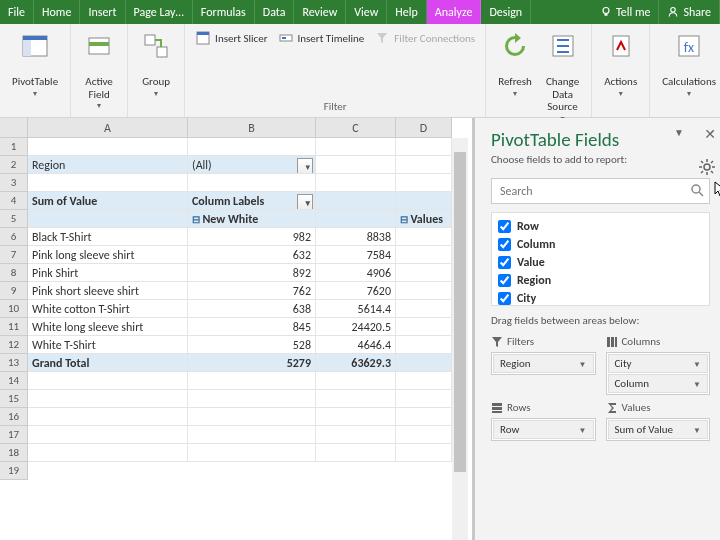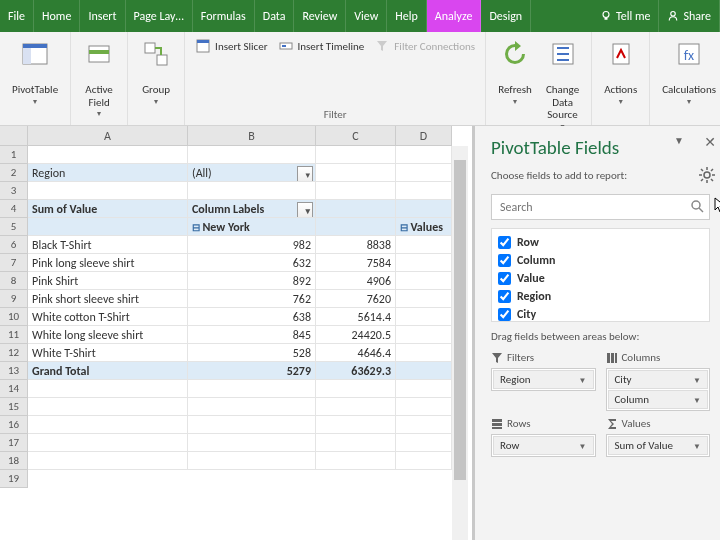--- a/index.html
+++ b/index.html
@@ -1,17 +1,17 @@
 <!DOCTYPE html>
 <html><head>
 <meta charset="utf-8">
 <style>
 *{box-sizing:border-box;margin:0;padding:0;font-family:'Segoe UI',Calibri,sans-serif}
 body{width:720px;height:540px;overflow:hidden;background:#fff;font-size:12px;color:#333}
-.menubar{display:flex;background:#2e7d32;height:32px;align-items:stretch}
+.menubar{display:flex;background:#2e7d32;height:24px;align-items:stretch}
 .menubar .tab{padding:3px 8px;color:#fff;font-size:12px;border-right:1px solid rgba(255,255,255,.15);display:flex;align-items:center;cursor:pointer}
 .menubar .tab.active{background:#d946ef}
 .menubar .tab.sp{margin-left:auto}
 .menubar .tab svg{margin-right:4px}
 .ribbon{height:94px;background:#f3f3f3;border-bottom:1px solid #d4d4d4;display:flex}
 .rgroup{display:flex;flex-direction:column;padding:4px 6px;border-right:1px solid #e0e0e0;align-items:center}
 .rgroup .items{display:flex;gap:2px;flex:1;align-items:flex-start}
 .rgroup .lbl{font-size:11px;color:#666;text-align:center;padding-top:2px}
 .rbtn{display:flex;flex-direction:column;align-items:center;padding:2px 6px;cursor:pointer;font-size:11px;text-align:center;line-height:1.15}
 .rbtn .ico{width:32px;height:32px;margin-bottom:14px;display:flex;align-items:center;justify-content:center}
@@ -33,21 +33,21 @@
 .cell{height:18px;border-right:1px solid #e4e4e4;border-bottom:1px solid #e4e4e4;font-size:12px;line-height:18px;padding:0 4px;overflow:hidden;white-space:nowrap;flex:0 0 auto}
 .cA{width:160px}.cB{width:128px}.cC{width:80px}.cD{width:56px}
 .ptcell{background:#ddebf7}
 .bold{font-weight:bold}
 .n{text-align:right}
 .cdrop{position:relative}
 .cdrop::after{content:"";position:absolute;right:2px;top:2px;width:14px;height:14px;border:1px solid #999;background:linear-gradient(#fff,#eee)}
 .cdrop::before{content:"▾";position:absolute;right:5px;top:2px;font-size:9px;color:#555;z-index:1}
 .expcol{color:#3a6ea5;font-size:10px;margin-right:2px}
 .pane{flex:1;background:#f3f3f3;padding:10px 10px 0 16px;position:relative;overflow:hidden}
-.pane h2{color:#217346;font-size:19px;font-weight:400;margin-bottom:10px}
+.pane h2{color:#217346;font-size:19px;font-weight:400;margin-bottom:2px}
 .closex{position:absolute;right:4px;top:8px;font-size:14px;color:#666;cursor:pointer}
 .gearbtn{position:absolute;right:4px;top:40px;cursor:pointer}
 .paneopt{position:absolute;right:36px;top:8px;font-size:10px;color:#666}
 .sub{font-size:11px;color:#555;margin-bottom:12px}
 .search{position:relative;margin-bottom:8px}
 .search input{width:100%;height:26px;padding:0 32px 0 8px;border:1px solid #ccc;font-size:12px;color:#888}
 .search .sico{position:absolute;right:6px;top:5px}
 .flist{border:1px solid #ddd;background:#fff;padding:4px;height:94px;overflow:hidden}
 .fitem{display:flex;align-items:center;gap:6px;padding:2px;font-size:12px}
 .fitem input{width:13px;height:13px}
@@ -309,21 +309,21 @@
             <div class="cell cD"></div>
           </div>
         <div class="row">
             <div class="cell cA ptcell bold">Sum of Value</div>
             <div class="cell cB ptcell bold cdrop">Column Labels</div>
             <div class="cell cC ptcell"></div>
             <div class="cell cD ptcell"></div>
           </div>
         <div class="row">
             <div class="cell cA ptcell"></div>
-            <div class="cell cB ptcell bold"><span class="expcol">⊟</span><span>New York</span></div>
+            <div class="cell cB ptcell bold"><span class="expcol">⊟</span><span>New White</span></div>
             <div class="cell cC ptcell"></div>
             <div class="cell cD ptcell bold"><span class="expcol">⊟</span><span>Values</span></div>
           </div>
         <div class="row">
             <div class="cell cA">Black T-Shirt</div>
             <div class="cell cB n">982</div>
             <div class="cell cC n">8838</div>
             <div class="cell cD"></div>
           </div>
         <div class="row">

